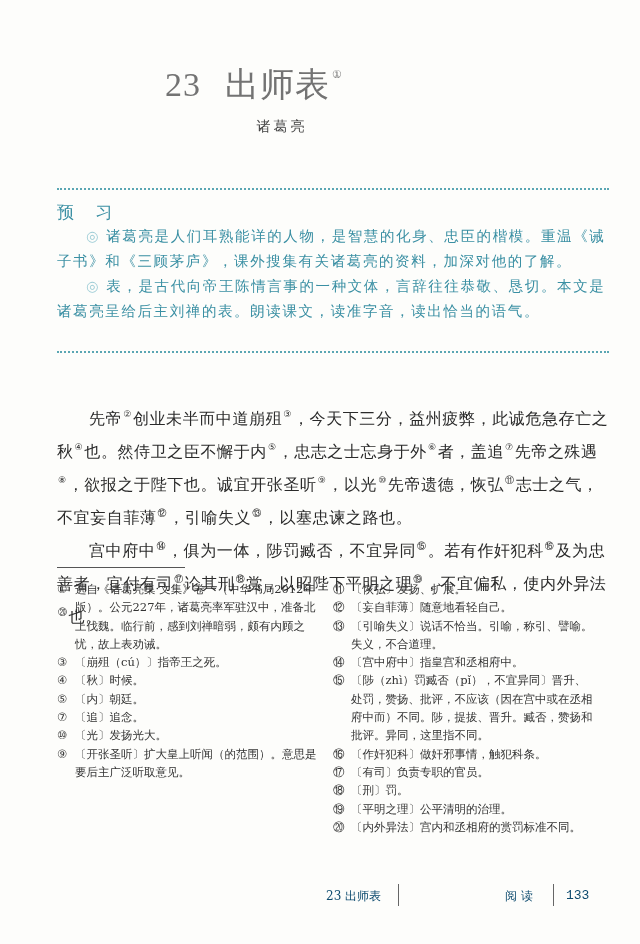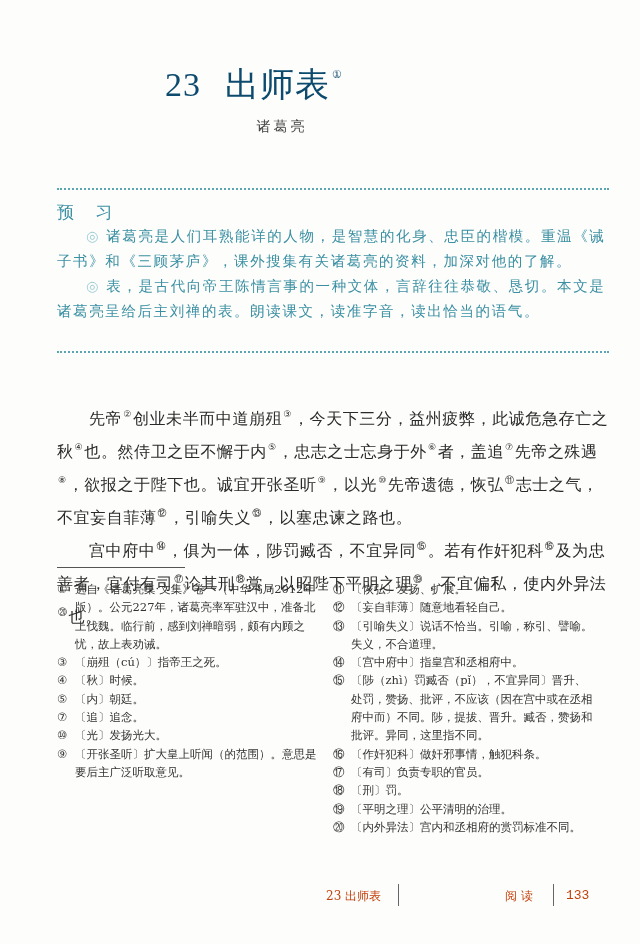--- a/index.html
+++ b/index.html
@@ -2,21 +2,21 @@
 <html><head>
   <meta charset="utf-8">
   <style>
     html, body { margin: 0; padding: 0; }
     body {
       width: 640px; height: 944px; background: #fdfdfb; position: relative; overflow: hidden;
       font-family: "DejaVu Serif", "Liberation Serif", serif; color: #2a2a2a;
     }
     .title {
       position: absolute; top: 62px; left: 0; width: 508px; text-align: center;
-      font-size: 34px; letter-spacing: 1px; color: #0c4a6e;
+      font-size: 34px; letter-spacing: 1px; color: #737373;
     }
     .title .num { font-family: "Liberation Serif", serif; margin-right: 24px; }
     .title sup { font-size: 11px; vertical-align: 18px; margin-left: 2px; }
     .author {
       position: absolute; top: 118px; left: 0; width: 564px; text-align: center;
       font-size: 14px; letter-spacing: 3px; color: #444;
     }
     .dots {
       position: absolute; left: 57px; width: 552px; height: 0;
       border-top: 2px dotted #5aa6b3;
@@ -41,21 +41,21 @@
       position: absolute; top: 567px; left: 57px; width: 128px; border-top: 1px solid #555;
     }
     .fn-col {
       position: absolute; top: 580px; width: 260px; font-size: 11.5px; line-height: 18.3px; color: #333;
     }
     .fn-col.left { left: 57px; }
     .fn-col.right { left: 333px; }
     .fn { padding-left: 18px; text-indent: -18px; }
     .fn .n { display: inline-block; width: 18px; text-indent: 0; }
     .footer {
-      position: absolute; top: 888px; font-size: 12px; color: #c2410c;
+      position: absolute; top: 888px; font-size: 12px; color: #0c4a6e;
     }
     .footer.chapter { left: 326px; }
     .footer.section { left: 505px; letter-spacing: 4px; }
     .footer.page { left: 566px; font-family: Liberation Mono, monospace; font-size: 13px; }
     .vbar { position: absolute; top: 884px; width: 1px; height: 22px; background: #666; }
   </style>
 </head>
 <body>
 
 <div class="title">

